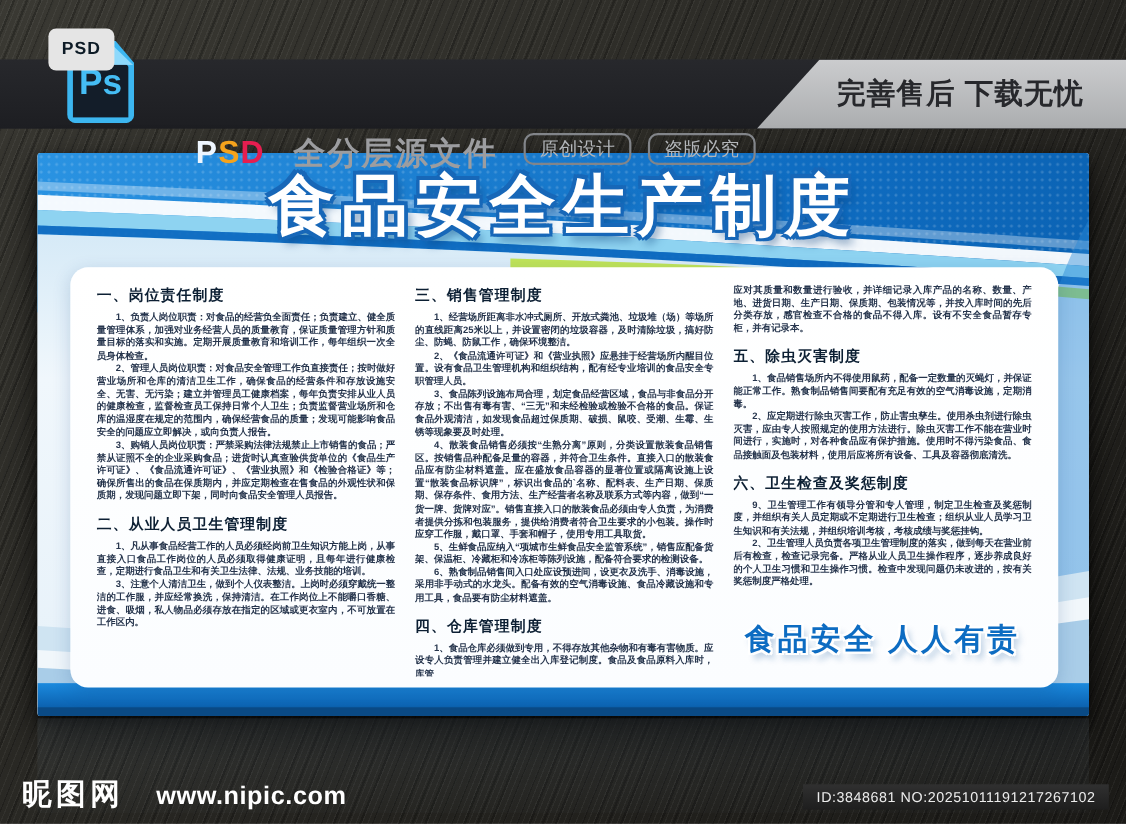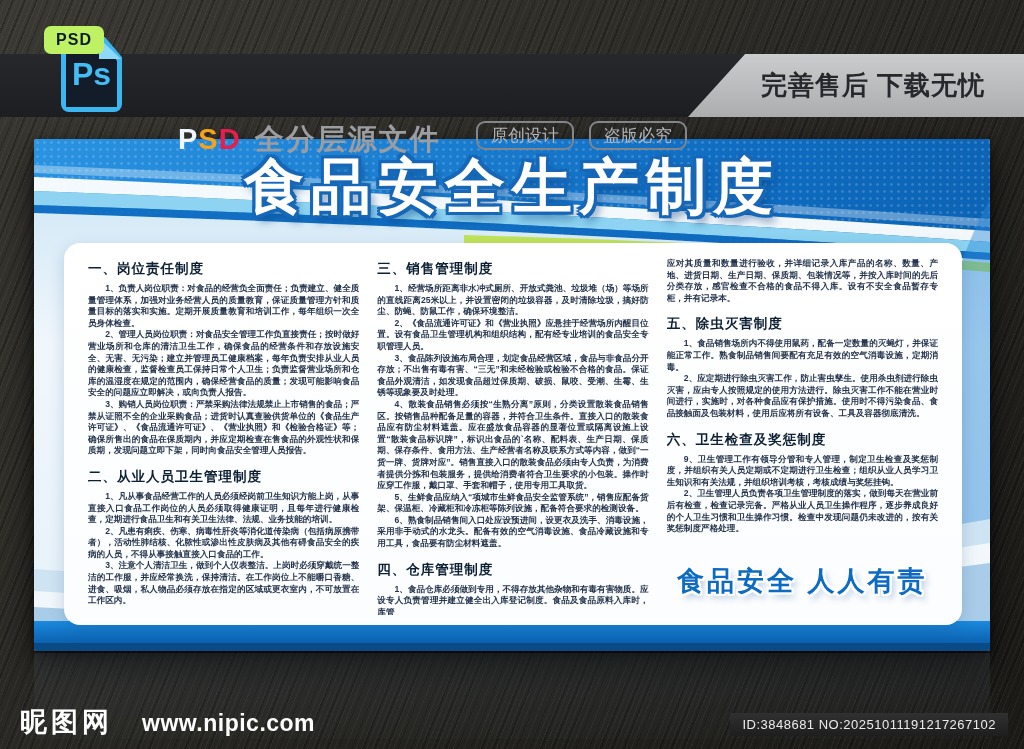--- a/index.html
+++ b/index.html
@@ -12,36 +12,36 @@
   .stage{position:absolute;inset:0;}
 
   
   .topbar{position:absolute;left:0;top:54px;width:1024px;height:63px;
     background:linear-gradient(#27282c,#1d1e22);}
   .service{position:absolute;left:688px;top:54px;width:336px;height:63px;
     background:linear-gradient(#cbccce,#abadaf);
     clip-path:polygon(17% 0,100% 0,100% 100%,0 100%);
     display:flex;align-items:center;justify-content:center;padding-left:34px;box-sizing:border-box;}
   .service span{font-size:26px;font-weight:bold;color:#27282c;letter-spacing:1px;}
-  .psd-tab{position:absolute;left:44px;top:26px;width:60px;height:28px;background:#bef264;
+  .psd-tab{position:absolute;left:44px;top:26px;width:60px;height:38px;background:#e5e5e5;
     border-radius:7px;color:#0d1b26;font-weight:bold;font-size:16px;
     display:flex;align-items:center;justify-content:center;z-index:6;letter-spacing:1px;}
   .psd-file{position:absolute;left:61px;top:37px;width:61px;height:75px;z-index:5;}
   .pf-outer{position:absolute;inset:0;background:#3cb6f0;border-radius:8px;
     clip-path:polygon(0 0,72% 0,100% 27%,100% 100%,0 100%);}
   .pf-inner{position:absolute;inset:5px;background:#131d29;
     clip-path:polygon(0 0,70% 0,100% 29%,100% 100%,0 100%);
     display:flex;align-items:center;justify-content:center;}
   .ps-text{color:#45bdf4;font-size:32px;font-weight:bold;}
   .pf-ear{position:absolute;right:1px;top:1px;width:22px;height:21px;background:#8ed9fb;
     clip-path:polygon(0 0,100% 100%,0 100%);}
   .brand{position:absolute;left:178px;top:54px;height:63px;display:flex;align-items:center;
     font-size:29px;font-weight:bold;letter-spacing:1px;z-index:4;}
   .b-p{color:#eef6ff;}.b-s{color:#f5a31c;}.b-d{color:#e61e50;}
-  .b-rest{color:#9c9da0;margin-left:14px;letter-spacing:2px;}
+  .b-rest{color:#9c9da0;margin-left:26px;letter-spacing:2px;}
   .badges{position:absolute;left:476px;top:67px;display:flex;gap:15px;z-index:4;}
   .badge{border:2px solid #82858a;border-radius:9px;color:#b3b6ba;font-size:17px;
     padding:4px 13px;line-height:1;white-space:nowrap;}
 
   
   .poster{position:absolute;left:34px;top:139px;width:956px;height:512px;overflow:hidden;
     border-radius:3px;box-shadow:0 18px 36px rgba(0,0,0,0.65),0 4px 10px rgba(0,0,0,0.5);
     background:#eaf3fa;}
   .p-top{position:absolute;top:0;left:0;width:100%;height:145px;
     background:linear-gradient(100deg,#2a93e2,#0f6dc2 70%,#0b63b4);}
@@ -141,21 +141,20 @@
     <div class="board-title">食品安全生产制度</div>
 
     <div class="panel">
       <div class="col">
         <div class="sec-h">一、岗位责任制度</div>
         <p class="sec-p">1、负责人岗位职责：对食品的经营负全面责任；负责建立、健全质量管理体系，加强对业务经营人员的质量教育，保证质量管理方针和质量目标的落实和实施。定期开展质量教育和培训工作，每年组织一次全员身体检查。</p>
         <p class="sec-p">2、管理人员岗位职责：对食品安全管理工作负直接责任；按时做好营业场所和仓库的清洁卫生工作，确保食品的经营条件和存放设施安全、无害、无污染；建立并管理员工健康档案，每年负责安排从业人员的健康检查，监督检查员工保持日常个人卫生；负责监督营业场所和仓库的温湿度在规定的范围内，确保经营食品的质量；发现可能影响食品安全的问题应立即解决，或向负责人报告。</p>
         <p class="sec-p">3、购销人员岗位职责：严禁采购法律法规禁止上市销售的食品；严禁从证照不全的企业采购食品；进货时认真查验供货单位的《食品生产许可证》、《食品流通许可证》、《营业执照》和《检验合格证》等；确保所售出的食品在保质期内，并应定期检查在售食品的外观性状和保质期，发现问题立即下架，同时向食品安全管理人员报告。</p>
         <div class="sec-h">二、从业人员卫生管理制度</div>
         <p class="sec-p">1、凡从事食品经营工作的人员必须经岗前卫生知识方能上岗，从事直接入口食品工作岗位的人员必须取得健康证明，且每年进行健康检查，定期进行食品卫生和有关卫生法律、法规、业务技能的培训。</p>
-        <p class="sec-p">2、凡患有痢疾、伤寒、病毒性肝炎等消化道传染病（包括病原携带者），活动性肺结核、化脓性或渗出性皮肤病及其他有碍食品安全的疾病的人员，不得从事接触直接入口食品的工作。</p>
         <p class="sec-p">3、注意个人清洁卫生，做到个人仪表整洁。上岗时必须穿戴统一整洁的工作服，并应经常换洗，保持清洁。在工作岗位上不能嚼口香糖、进食、吸烟，私人物品必须存放在指定的区域或更衣室内，不可放置在工作区内。</p>
       </div>
       <div class="col">
         <div class="sec-h">三、销售管理制度</div>
         <p class="sec-p">1、经营场所距离非水冲式厕所、开放式粪池、垃圾堆（场）等场所的直线距离25米以上，并设置密闭的垃圾容器，及时清除垃圾，搞好防尘、防蝇、防鼠工作，确保环境整洁。</p>
         <p class="sec-p">2、《食品流通许可证》和《营业执照》应悬挂于经营场所内醒目位置。设有食品卫生管理机构和组织结构，配有经专业培训的食品安全专职管理人员。</p>
         <p class="sec-p">3、食品陈列设施布局合理，划定食品经营区域，食品与非食品分开存放；不出售有毒有害、“三无”和未经检验或检验不合格的食品。保证食品外观清洁，如发现食品超过保质期、破损、鼠咬、受潮、生霉、生锈等现象要及时处理。</p>
         <p class="sec-p">4、散装食品销售必须按“生熟分离”原则，分类设置散装食品销售区。按销售品种配备足量的容器，并符合卫生条件。直接入口的散装食品应有防尘材料遮盖。应在盛放食品容器的显著位置或隔离设施上设置“散装食品标识牌”，标识出食品的`名称、配料表、生产日期、保质期、保存条件、食用方法、生产经营者名称及联系方式等内容，做到“一货一牌、货牌对应”。销售直接入口的散装食品必须由专人负责，为消费者提供分拣和包装服务，提供给消费者符合卫生要求的小包装。操作时应穿工作服，戴口罩、手套和帽子，使用专用工具取货。</p>
         <p class="sec-p">5、生鲜食品应纳入“项城市生鲜食品安全监管系统”，销售应配备货架、保温柜、冷藏柜和冷冻柜等陈列设施，配备符合要求的检测设备。</p>
         <p class="sec-p">6、熟食制品销售间入口处应设预进间，设更衣及洗手、消毒设施，采用非手动式的水龙头。配备有效的空气消毒设施、食品冷藏设施和专用工具，食品要有防尘材料遮盖。</p>

